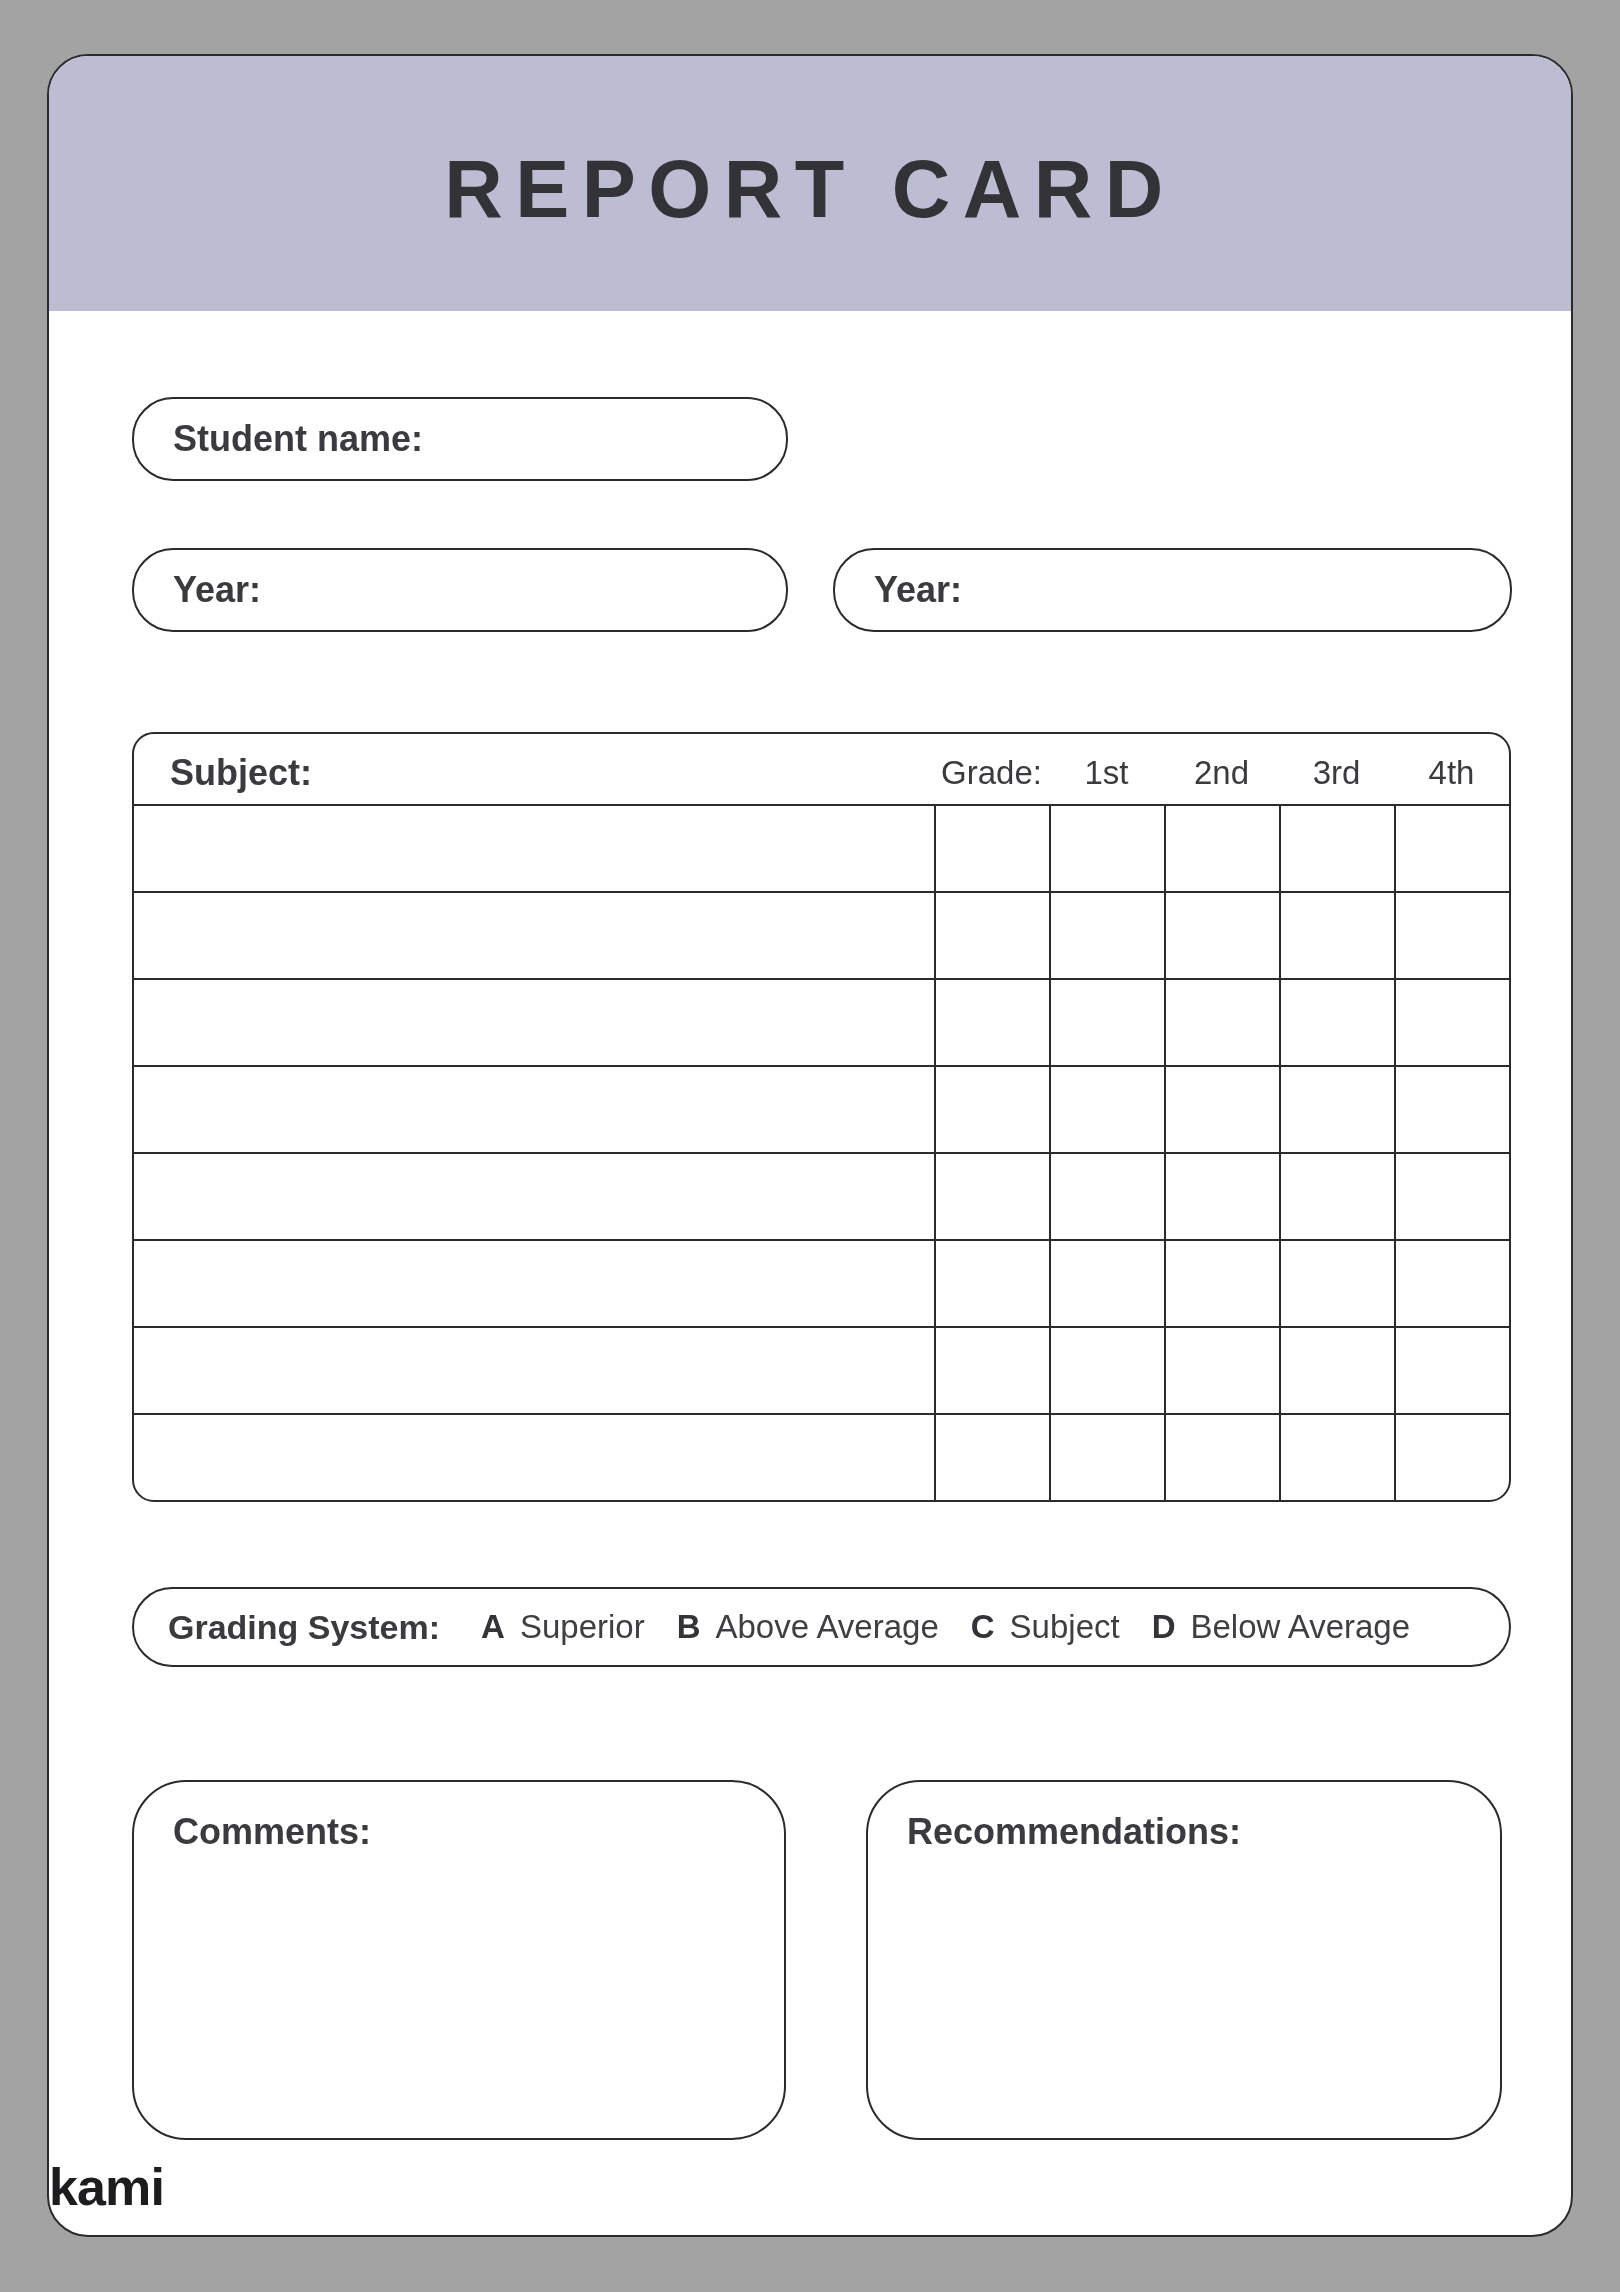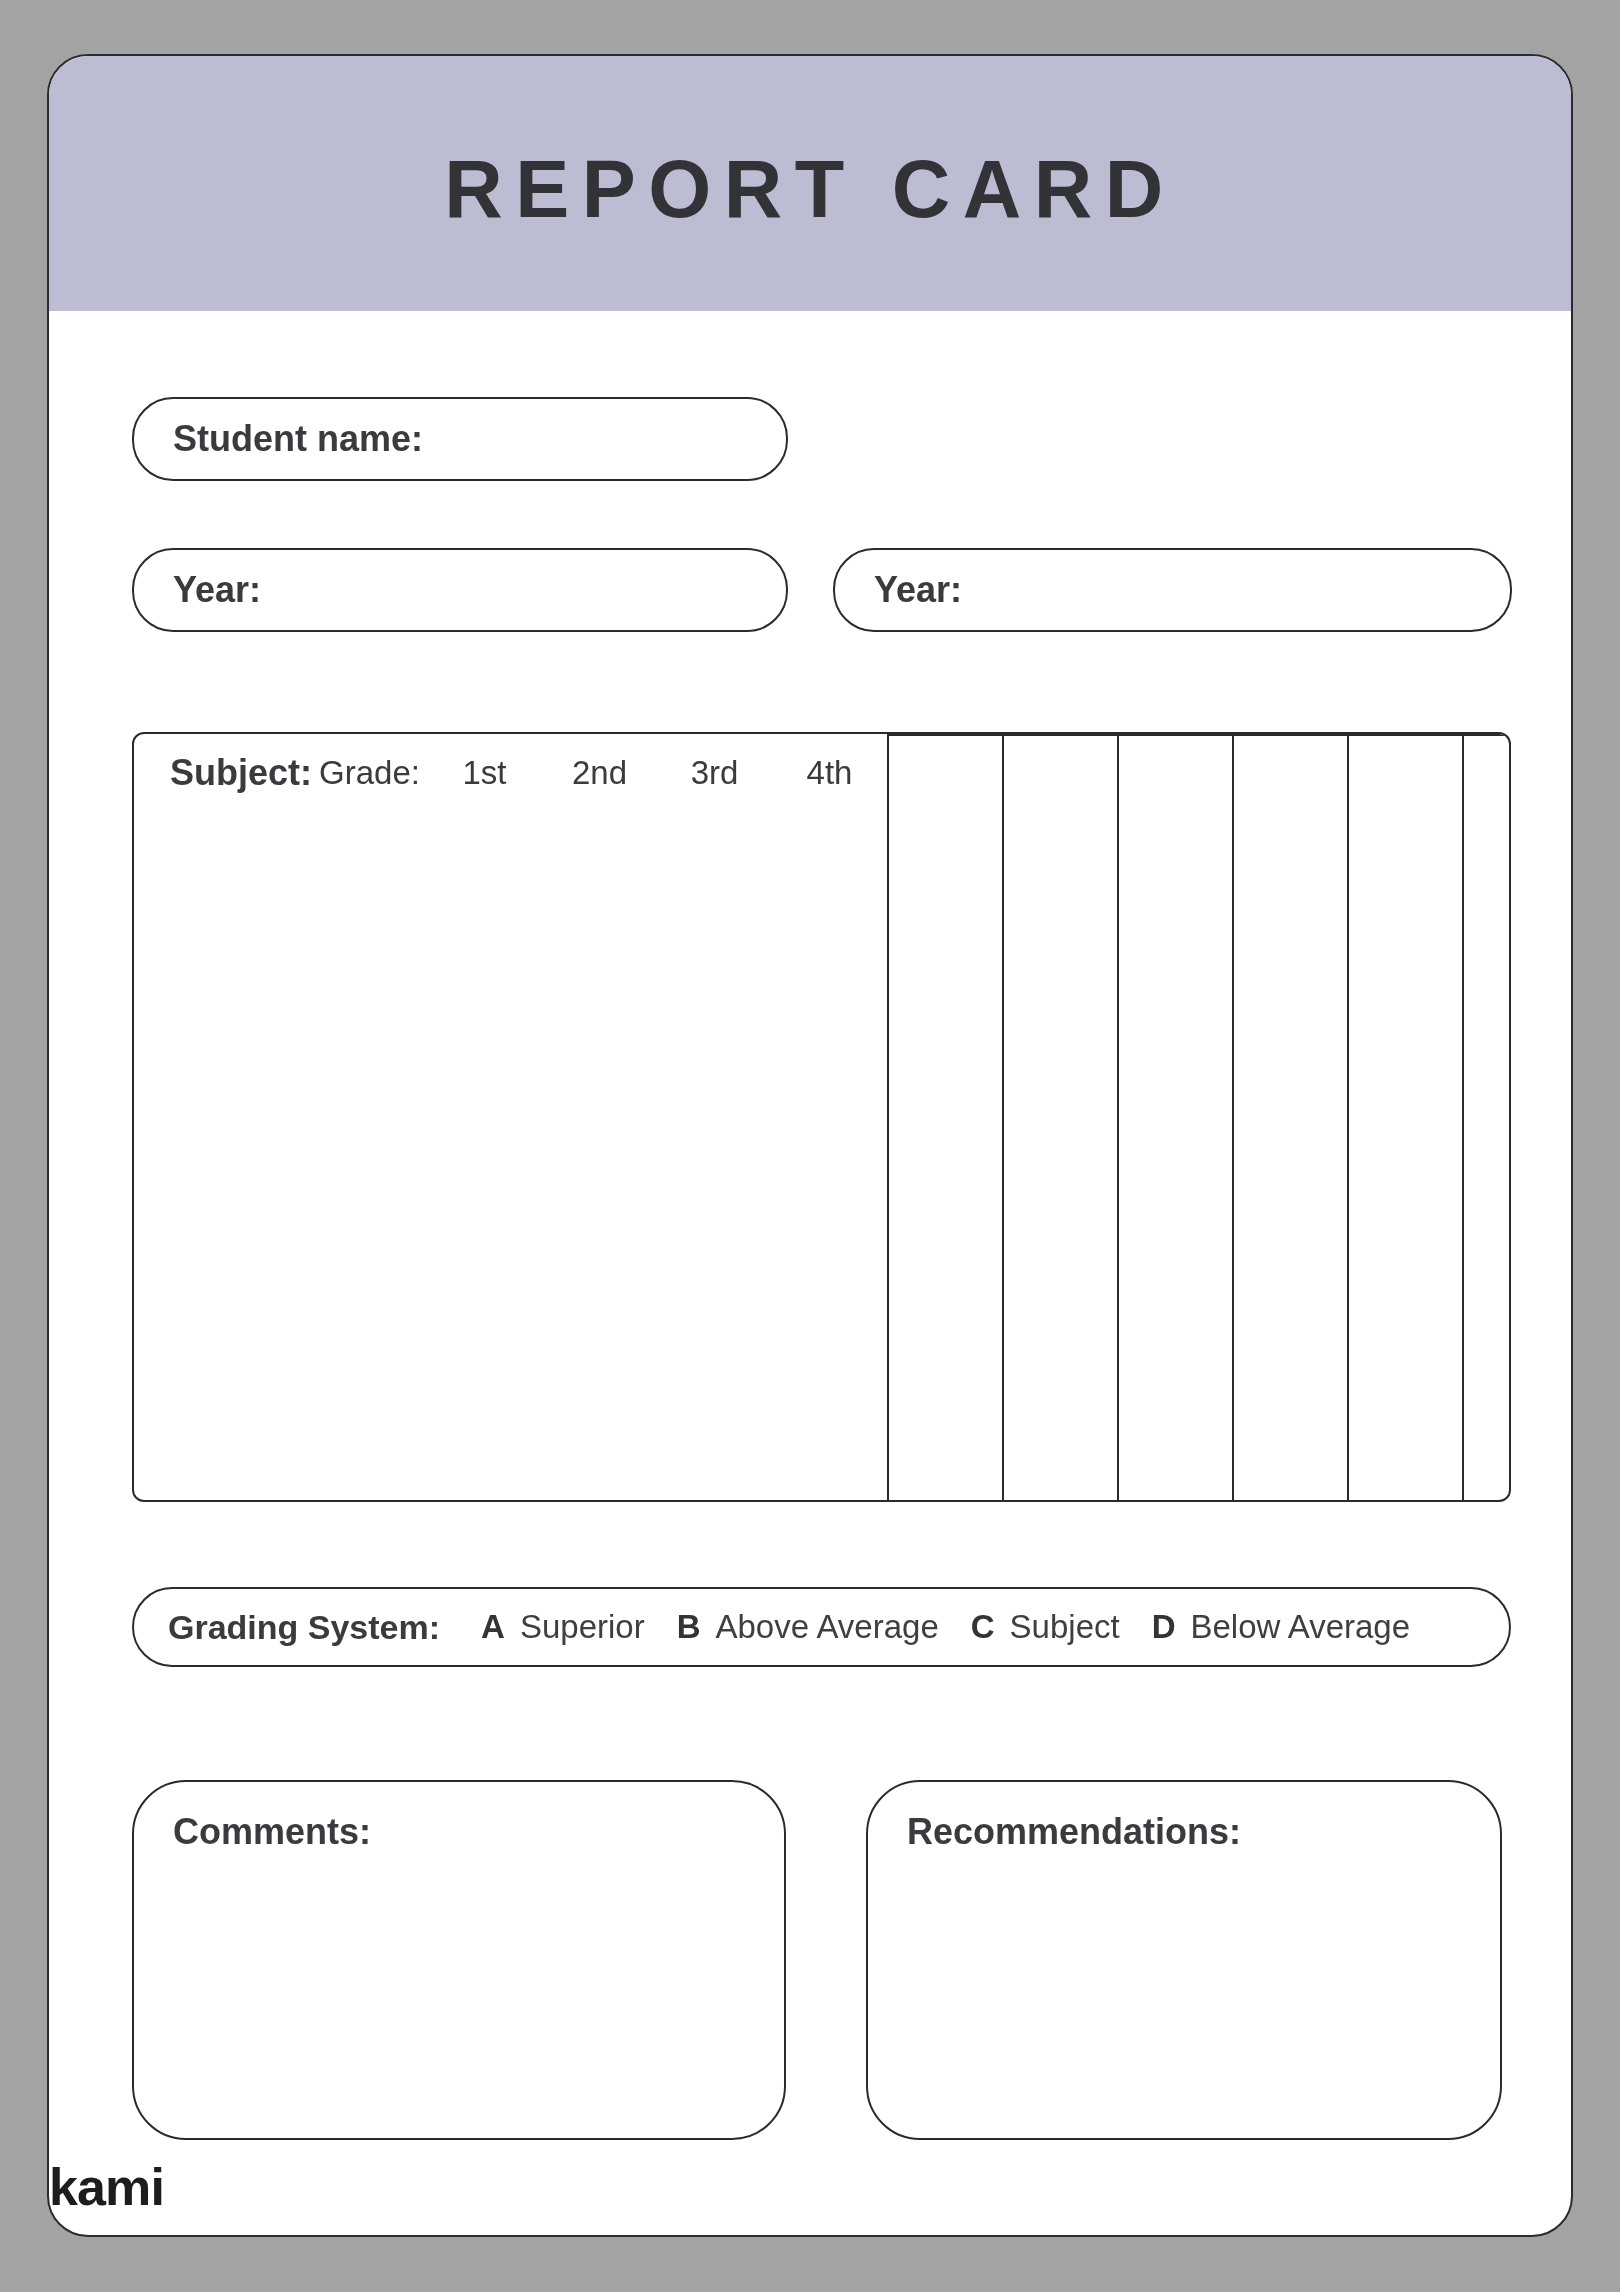--- a/index.html
+++ b/index.html
@@ -70,24 +70,24 @@
   .f-teacher { left: 784px; top: 341px; width: 679px; height: 84px; }
   .f-year    { left: 83px;  top: 492px; width: 656px; height: 84px; }
   .f-date    { left: 784px; top: 492px; width: 679px; height: 84px; }
   
   .gtable {
     position: absolute;
     left: 83px; top: 676px;
     width: 1379px; height: 770px;
     box-sizing: border-box;
     border: 2.7px solid #2b2b2f;
-    border-radius: 12px;
-    background: #ffffff;
-    display: flex;
-    flex-direction: row;
+    border-radius: 22px;
+    background: #ffffff;
+    display: flex;
+    flex-direction: column;
     overflow: hidden;
   }
   .t-head {
     height: 70px;
     display: flex;
     align-items: center;
     padding-top: 7.2px;
     box-sizing: border-box;
   }
   .t-subject-label {

